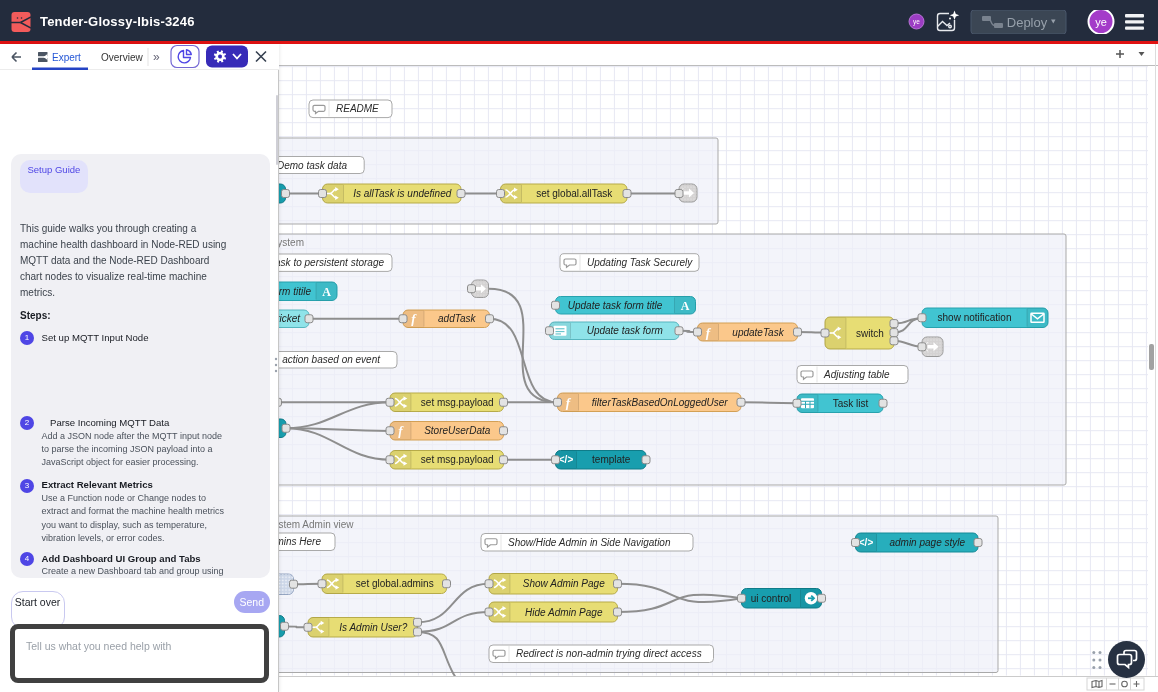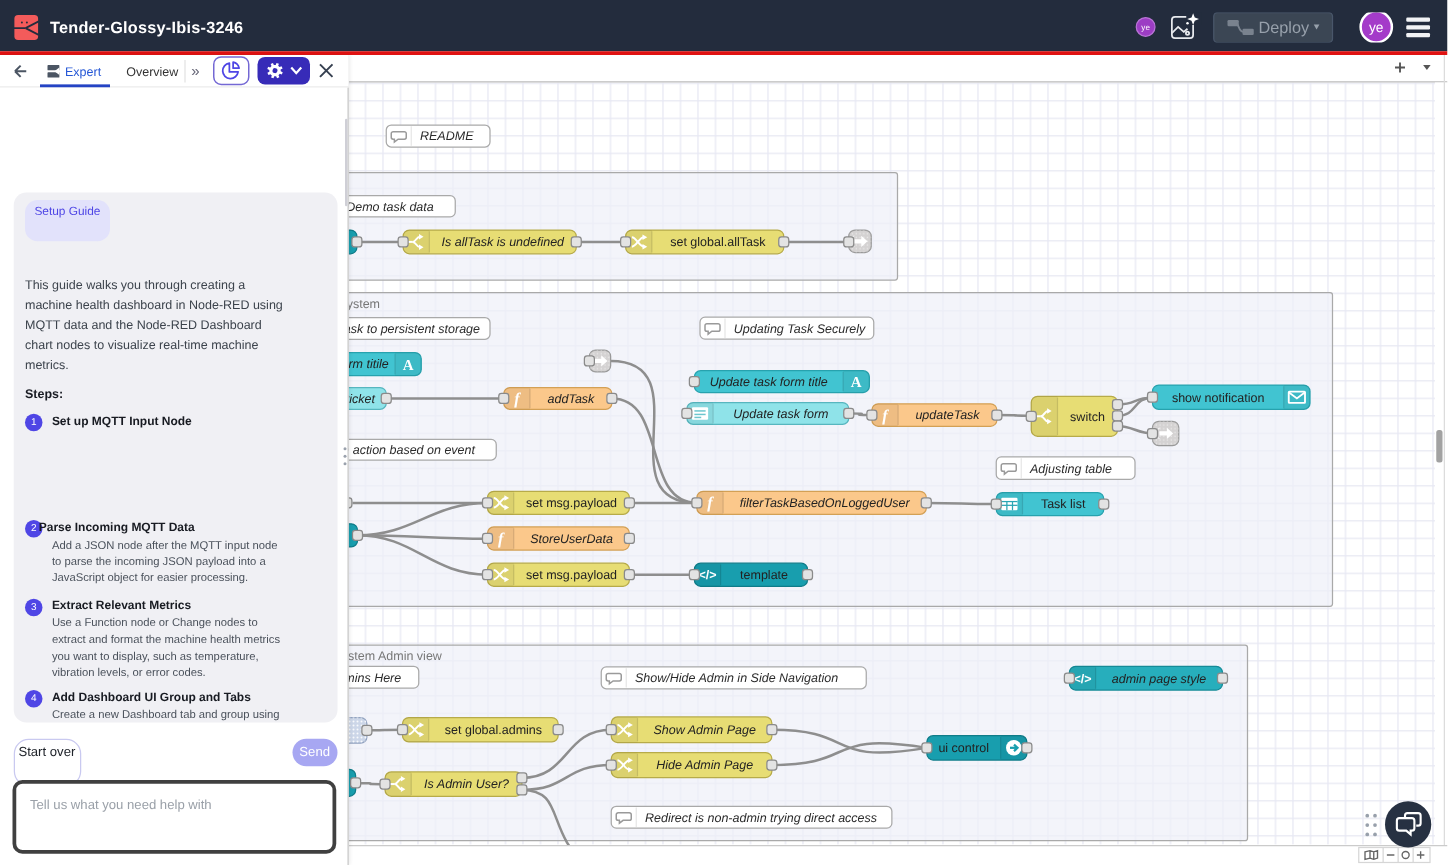--- a/index.html
+++ b/index.html
@@ -475,28 +475,28 @@
       </g>
 </svg>
 
 
 <div class="abs" style="left:11px;top:153.5px;width:259px;height:424px;background:#f0f0f4;border-radius:10px;overflow:hidden">
   <div class="abs" style="left:8.5px;top:6.5px;height:33px;background:#e2e2fb;border-radius:10px;color:#4f46e5;font-size:9.5px;line-height:19.5px;padding:0 8px">Setup Guide</div>
   <div class="abs" style="left:9px;top:67px;color:#3c434c;font-size:10px;line-height:16px">This guide walks you through creating a<br>machine health dashboard in Node-RED using<br>MQTT data and the Node-RED Dashboard<br>chart nodes to visualize real-time machine<br>metrics.</div>
   <div class="abs" style="left:9px;top:156.5px;color:#181b22;font-size:10px;font-weight:bold">Steps:</div>
 
   <div class="abs" style="left:9px;top:177.5px;width:14px;height:14px;border-radius:50%;background:#4f46e5;color:#fff;font-size:8px;text-align:center;line-height:14px">1</div>
-  <div class="abs" style="left:30.5px;top:178.3px;color:#181b22;font-size:9.6px;font-weight:bold">Set up MQTT Input Node</div>
+  <div class="abs" style="left:30.5px;top:178.3px;color:#181b22;font-size:9.6px;font-weight:normal">Set up MQTT Input Node</div>
   <div class="abs" style="left:9px;top:262.1px;width:14px;height:14px;border-radius:50%;background:#4f46e5;color:#fff;font-size:8px;text-align:center;line-height:14px">2</div>
-  <div class="abs" style="left:20px;top:263.3px;color:#181b22;font-size:9.6px;font-weight:bold">Parse Incoming MQTT Data</div>
+  <div class="abs" style="left:39px;top:263.3px;color:#181b22;font-size:9.6px;font-weight:normal">Parse Incoming MQTT Data</div>
   <div class="abs" style="left:30.5px;top:276.1px;color:#4a515b;font-size:9px;line-height:13.3px">Add a JSON node after the MQTT input node<br>to parse the incoming JSON payload into a<br>JavaScript object for easier processing.</div>
   <div class="abs" style="left:9px;top:325.5px;width:14px;height:14px;border-radius:50%;background:#4f46e5;color:#fff;font-size:8px;text-align:center;line-height:14px">3</div>
   <div class="abs" style="left:30.5px;top:325.3px;color:#181b22;font-size:9.6px;font-weight:bold">Extract Relevant Metrics</div>
   <div class="abs" style="left:30.5px;top:338.6px;color:#4a515b;font-size:9px;line-height:13.3px">Use a Function node or Change nodes to<br>extract and format the machine health metrics<br>you want to display, such as temperature,<br>vibration levels, or error codes.</div>
   <div class="abs" style="left:9px;top:398.5px;width:14px;height:14px;border-radius:50%;background:#4f46e5;color:#fff;font-size:8px;text-align:center;line-height:14px">4</div>
   <div class="abs" style="left:30.5px;top:399.3px;color:#181b22;font-size:9.6px;font-weight:bold">Add Dashboard UI Group and Tabs</div>
   <div class="abs" style="left:30.5px;top:411.6px;color:#4a515b;font-size:9px;line-height:13.3px">Create a new Dashboard tab and group using</div>
 </div>
 
 <div class="abs" style="left:10.5px;top:591px;width:54px;height:38px;border:1px solid #c9c9f0;border-radius:12px;color:#20242b;font-size:10.5px;text-align:center;line-height:20px">Start over</div>
 <div class="abs" style="left:233.5px;top:591px;width:36.5px;height:22px;background:#a7a7f2;border-radius:12px;color:#fff;font-size:10.5px;text-align:center;line-height:22px">Send</div>
-<div class="abs" style="left:10px;top:623.5px;width:259px;height:59px;border:3px solid #404040;border-radius:8px;background:#fff;color:#9aa0a8;font-size:10.5px;padding:11px 0 0 11px">Tell us what you need help with</div>
+<div class="abs" style="left:10px;top:623.5px;width:259px;height:59px;border:5px solid #404040;border-radius:8px;background:#fff;color:#9aa0a8;font-size:10.5px;padding:11px 0 0 11px">Tell us what you need help with</div>
 
 </div>
 </body></html>

